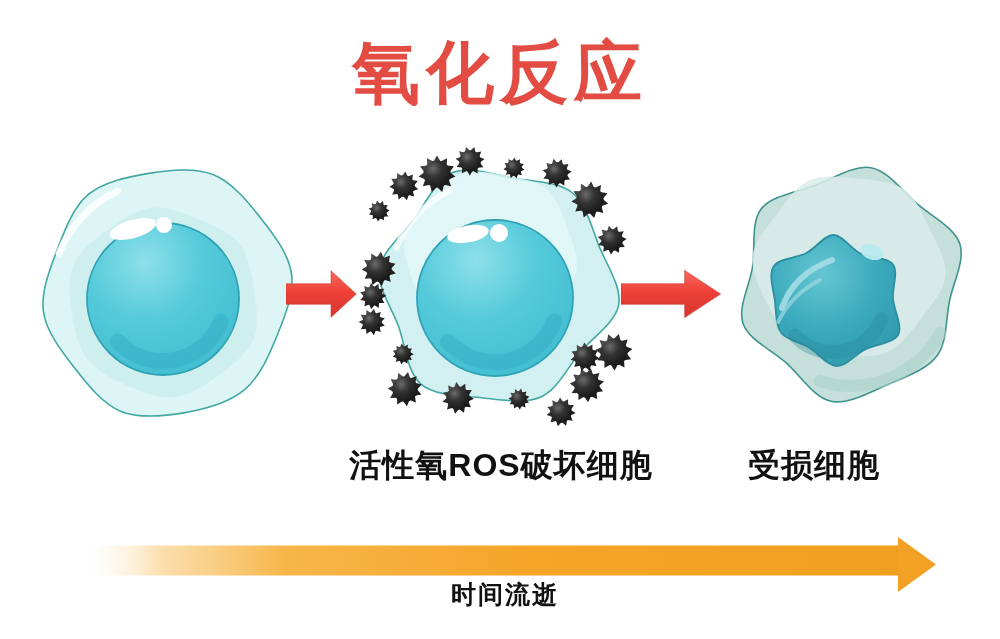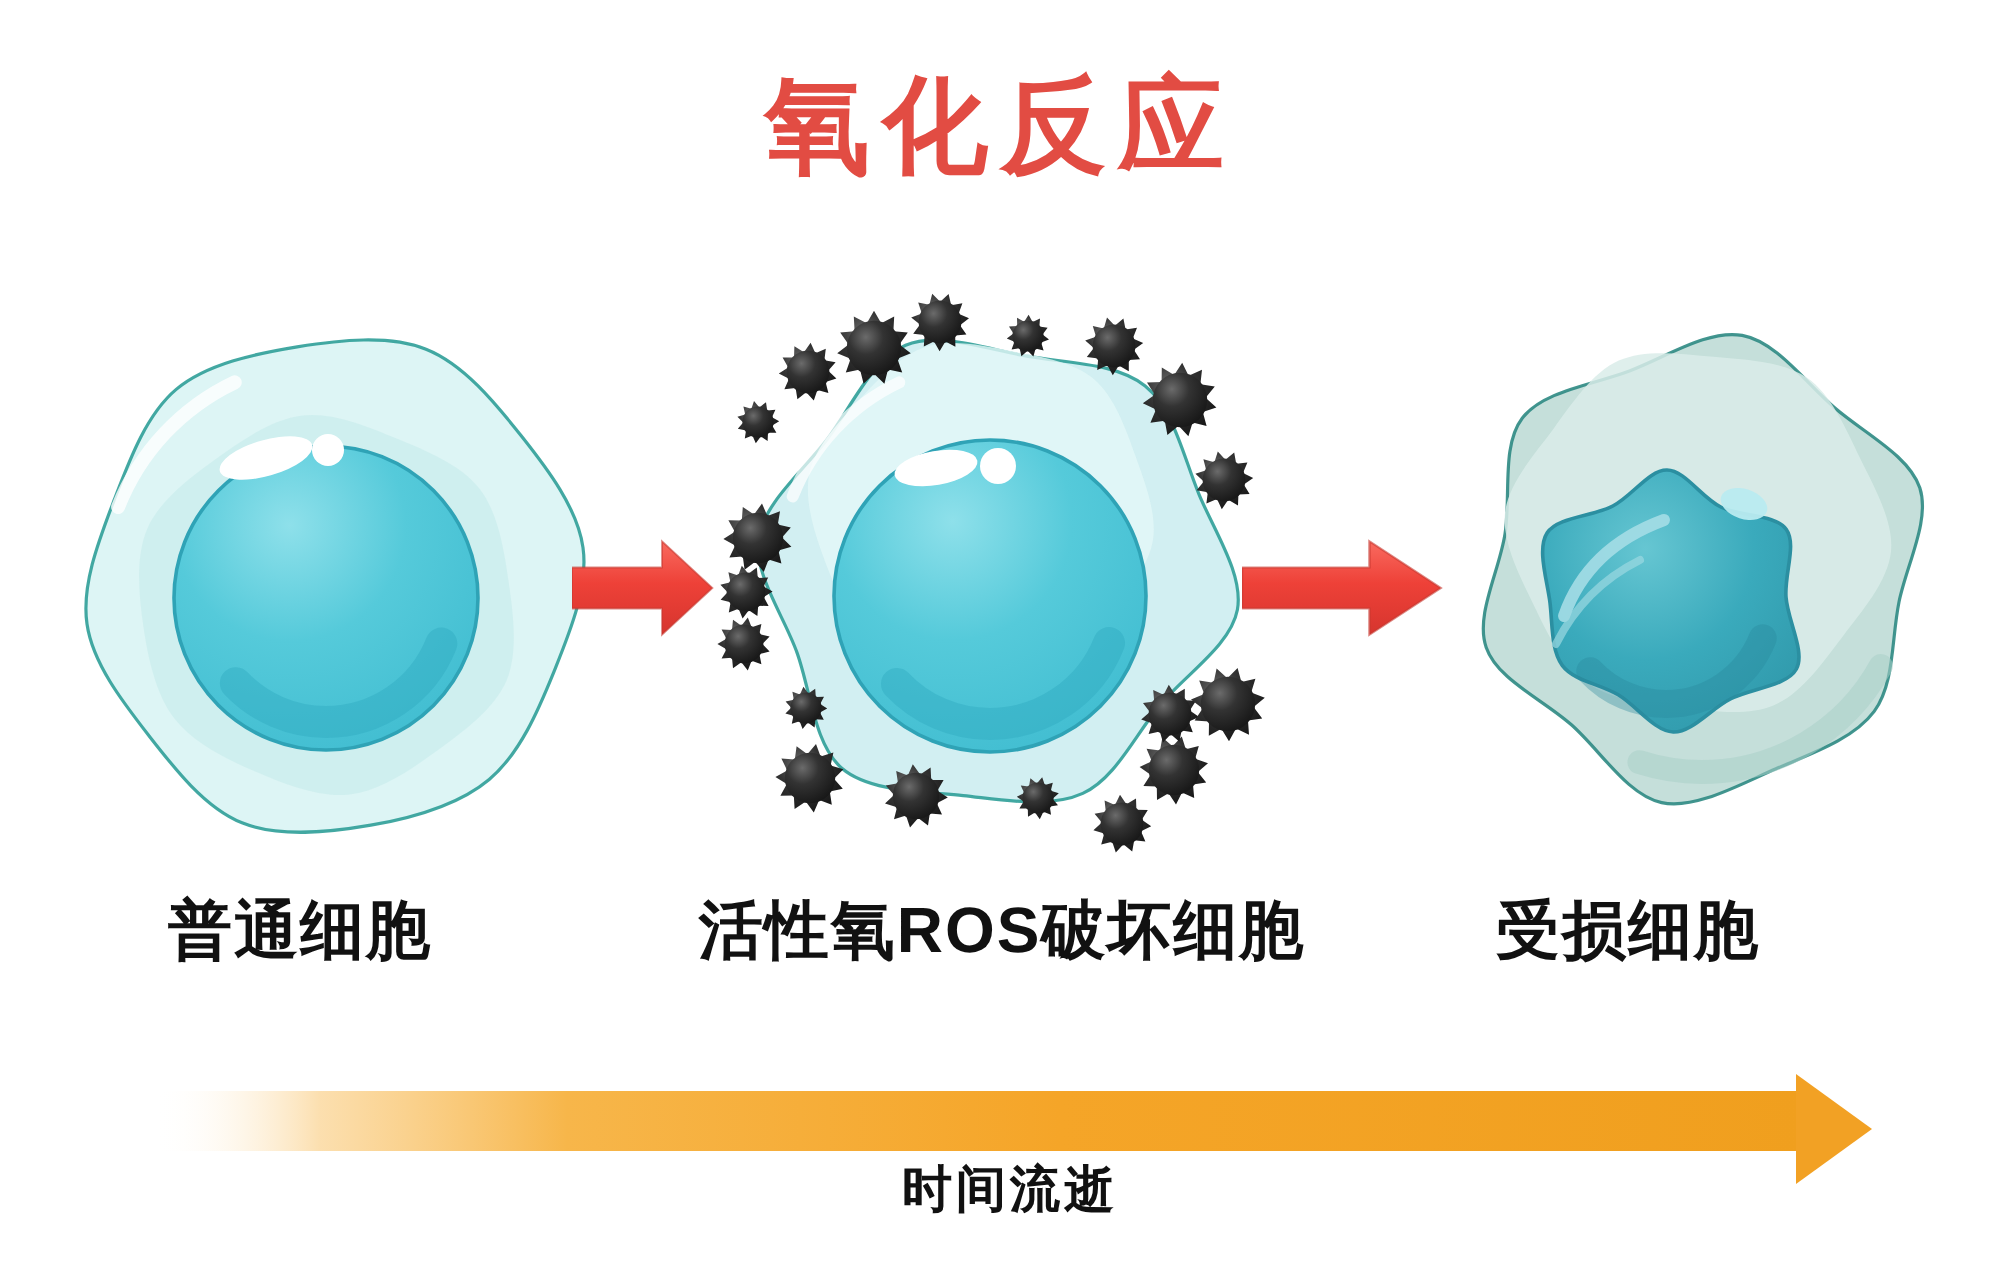--- a/index.html
+++ b/index.html
@@ -1,19 +1,19 @@
 <!DOCTYPE html>
 <html><head>
 <meta charset="utf-8">
 <style>
   html,body{margin:0;padding:0;background:#ffffff;}
   .canvas{position:relative;width:1000px;height:639px;background:#ffffff;overflow:hidden;
           font-family:"Liberation Sans","DejaVu Sans",sans-serif;}
   .title{position:absolute;left:0;top:28px;width:1000px;margin:0;text-align:center;
-         font-size:53px;font-weight:800;letter-spacing:6px;color:#e24c43;}
+         font-size:68px;font-weight:800;letter-spacing:6px;color:#e24c43;}
   .cell{position:absolute;}
   .cell1{left:33px;top:150px;width:270px;height:282px;}
   .cell2{left:350px;top:140px;width:300px;height:300px;}
   .cell3{left:720px;top:160px;width:258px;height:250px;}
   .arrow{position:absolute;}
   .arrow1{left:286px;top:266px;width:72px;height:56px;}
   .arrow2{left:621px;top:266px;width:102px;height:56px;}
   .stage-label{position:absolute;top:444px;text-align:center;font-size:32px;font-weight:800;
                color:#111111;letter-spacing:1px;white-space:nowrap;}
   .label1{left:30px;width:240px;}
@@ -172,21 +172,20 @@
     <path id="c3-membrane" fill="#c5dfda" stroke="#2d8a83" stroke-width="1.6" stroke-opacity="0.9" d="M 151.1 7.7 C 168.2 10.8, 182.8 31.4, 197.6 44.1 C 212.4 56.8, 234.5 67.8, 239.9 83.9 C 245.2 100.1, 233.3 122.4, 229.5 141.0 C 225.7 159.6, 227.3 181.8, 217.1 195.7 C 206.8 209.6, 185.7 216.8, 168.0 224.4 C 150.3 232.0, 127.8 244.9, 110.8 241.3 C 93.7 237.6, 80.3 215.3, 65.7 202.4 C 51.1 189.5, 28.6 179.6, 23.1 163.7 C 17.5 147.8, 29.5 126.1, 32.5 107.0 C 35.5 87.9, 30.7 62.7, 41.1 49.1 C 51.5 35.5, 76.4 32.4, 94.7 25.5 C 113.0 18.6, 133.9 4.6, 151.1 7.7 Z"></path>
     <path id="c3-haze" fill="#d9ece9" opacity="0.85" d="M 225.5 115.8 C 224.0 130.7, 210.8 145.8, 201.1 158.6 C 191.3 171.4, 180.7 186.8, 167.0 192.6 C 153.4 198.4, 134.8 195.4, 119.2 193.6 C 103.7 191.7, 85.7 190.0, 73.7 181.5 C 61.6 173.0, 53.7 156.8, 46.9 142.6 C 40.0 128.4, 30.9 111.1, 32.5 96.4 C 34.1 81.8, 47.1 67.3, 56.6 54.6 C 66.0 41.9, 76.0 26.3, 89.4 20.3 C 102.7 14.3, 121.1 17.0, 136.8 18.4 C 152.5 19.9, 171.3 20.5, 183.5 28.9 C 195.7 37.3, 203.0 54.5, 210.0 69.0 C 217.1 83.5, 227.0 100.9, 225.5 115.8 Z"></path>
     <circle cx="131" cy="124" r="102" pathLength="100" fill="none" stroke="#aacfc9" stroke-width="12" stroke-linecap="round" stroke-dasharray="22 78" stroke-dashoffset="-8" opacity="0.55"></circle>
     <path id="c3-nucleus" fill="url(#nucG3)" stroke="#2b8fa1" stroke-width="1.8" d="M 178.2 174.5 C 173.6 183.0, 155.4 184.3, 145.2 189.5 C 134.9 194.8, 125.9 206.3, 116.6 206.0 C 107.2 205.6, 98.3 192.9, 89.1 187.4 C 79.9 181.9, 66.9 180.4, 61.2 172.8 C 55.5 165.1, 56.3 152.5, 55.0 141.4 C 53.7 130.4, 48.3 114.5, 53.6 106.4 C 58.8 98.4, 76.4 98.3, 86.4 93.0 C 96.4 87.8, 104.5 74.9, 113.5 75.0 C 122.5 75.1, 130.5 88.6, 140.4 93.5 C 150.3 98.4, 167.6 97.1, 173.1 104.6 C 178.5 112.1, 172.1 127.0, 173.0 138.6 C 173.8 150.3, 182.8 166.0, 178.2 174.5 Z"></path>
     <circle cx="113" cy="140" r="52" pathLength="100" fill="none" stroke="#27869a" stroke-width="14" stroke-linecap="round" stroke-dasharray="32 68" stroke-dashoffset="-6" opacity="0.35"></circle>
     <path d="M 62 148 Q 74 114 112 100" fill="none" stroke="#a4dde5" stroke-width="6" stroke-linecap="round" opacity="0.9"></path>
     <path d="M 58 162 Q 72 134 100 120" fill="none" stroke="#9bd8e1" stroke-width="4" stroke-linecap="round" opacity="0.7"></path>
     <ellipse cx="152" cy="92" rx="12" ry="7.5" transform="rotate(18 152 92)" fill="#b9ebf0" opacity="0.95"></ellipse>
   </svg>
 
-  <div class="stage-label label1">普通细胞</div>
   <div class="stage-label label2">活性氧ROS破坏细胞</div>
   <div class="stage-label label3">受损细胞</div>
 
   <svg class="timeline" viewBox="0 0 868 64">
     <rect x="0" y="12.5" width="822" height="30" fill="url(#tlG)"></rect>
     <polygon points="820,4 858,31.5 820,59" fill="#f2a124"></polygon>
   </svg>
   <div class="timeline-label">时间流逝</div>
 
 </div>

